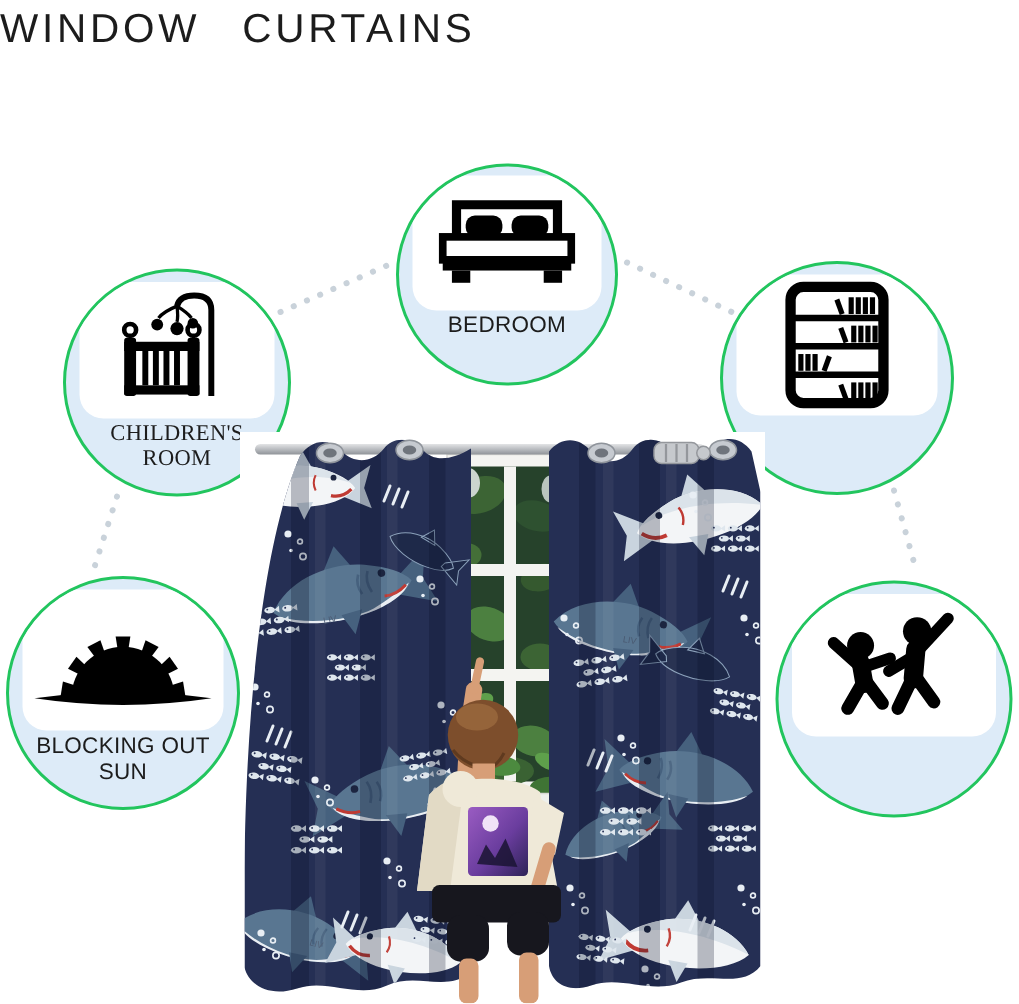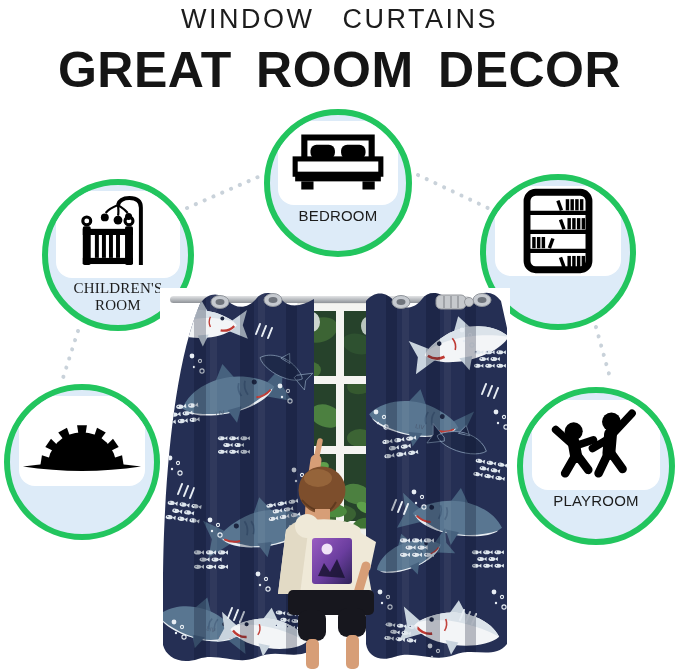--- a/index.html
+++ b/index.html
@@ -3,35 +3,35 @@
 <meta charset="utf-8">
 <style>
   html,body{margin:0;padding:0;}
   body{
     width:679px;height:669px;position:relative;overflow:hidden;
     background:#ffffff;
     font-family:"Liberation Sans", sans-serif;
     -webkit-font-smoothing:antialiased;
   }
   
-  .hdr{position:absolute;left:0;top:0;width:679px;text-align:center;z-index:3;}
+  .hdr{position:absolute;left:0;top:0;width:679px;z-index:3;}
   .hdr-sub{
     margin-top:4px;font-size:27px;font-weight:400;color:#1c1c1c;
     letter-spacing:2.5px;word-spacing:18px;
   }
   .hdr-title{
     margin-top:6px;font-size:50px;font-weight:700;color:#151515;
     letter-spacing:0.5px;word-spacing:10px;
   }
   
   #connectors{position:absolute;left:0;top:0;z-index:1;pointer-events:none;}
   
   .feature{
     position:absolute;border-radius:50%;overflow:hidden;
-    background:#ddebf8;border:6px solid #22c55e;box-sizing:border-box;z-index:2;
+    background:#ddebf8;border:2px solid #22c55e;box-sizing:border-box;z-index:2;
   }
   .icon-panel{
     position:absolute;left:6%;top:4.5%;width:88%;height:62%;
     background:#ffffff;border-radius:16px;
     display:flex;align-items:center;justify-content:center;
   }
   .feature-label{
     position:absolute;top:67.5%;left:6%;width:88%;text-align:center;
     font-size:15px;line-height:1.15;color:#1c1c1c;letter-spacing:.2px;font-weight:400;
   }
@@ -42,21 +42,20 @@
   .f-playroom {left:517px;top:387px;width:158px;height:158px;}
   
   .photo{position:absolute;left:160px;top:288px;width:350px;height:381px;z-index:4;background:#ffffff;}
   .photo svg{display:block;}
 </style>
 </head>
 <body>
 
 <div class="hdr">
   <div class="hdr-sub">WINDOW CURTAINS</div>
-  <div class="hdr-title">GREAT ROOM DECOR</div>
 </div>
 
 <svg id="connectors" width="679" height="669" viewBox="0 0 679 669">
   <g stroke="#c9d2da" stroke-width="4" stroke-linecap="round" stroke-dasharray="0.1 9.5" fill="none">
     <line x1="187" y1="208" x2="258" y2="177"></line>
     <line x1="418" y1="175" x2="490" y2="209"></line>
     <line x1="78" y1="331" x2="63" y2="378"></line>
     <line x1="596" y1="327" x2="611" y2="381"></line>
   </g>
 </svg>
@@ -144,20 +143,21 @@
         <path d="M-5,-42 L5,-42 L2.5,-26 L-2.5,-26 Z" transform="translate(62,62)"></path>
         <path d="M-5,-42 L5,-42 L2.5,-26 L-2.5,-26 Z" transform="translate(62,62) rotate(-28)"></path>
         <path d="M-5,-42 L5,-42 L2.5,-26 L-2.5,-26 Z" transform="translate(62,62) rotate(28)"></path>
         <path d="M-5,-42 L5,-42 L2.5,-26 L-2.5,-26 Z" transform="translate(62,62) rotate(-55)"></path>
         <path d="M-5,-42 L5,-42 L2.5,-26 L-2.5,-26 Z" transform="translate(62,62) rotate(55)"></path>
         <path d="M-5,-42 L5,-42 L2.5,-26 L-2.5,-26 Z" transform="translate(62,62) rotate(-81)"></path>
         <path d="M-5,-42 L5,-42 L2.5,-26 L-2.5,-26 Z" transform="translate(62,62) rotate(81)"></path>
       </g>
     </svg>
   </div>
+  <div class="feature-label">BLOCKING OUT SUN</div>
 </div>
 
 <div class="feature f-playroom">
   <div class="icon-panel">
     <svg width="96" height="80" viewBox="0 0 112 92">
       <g fill="#000">
         <circle cx="30" cy="30" r="10.5"></circle>
         <circle cx="74" cy="19" r="11"></circle>
       </g>
       <g stroke="#000" fill="none" stroke-linecap="round">
@@ -167,21 +167,20 @@
         <path d="M31,60 L20,79" stroke-width="10"></path>
         <path d="M35,59 L47,75" stroke-width="10"></path>
         <path d="M73,33 L71,56" stroke-width="15"></path>
         <path d="M73,36 L98,9" stroke-width="9"></path>
         <path d="M72,38 L52,50" stroke-width="9"></path>
         <path d="M70,56 L59,79" stroke-width="10"></path>
         <path d="M74,56 L87,74" stroke-width="10"></path>
       </g>
     </svg>
   </div>
-  <div class="feature-label">PLAYROOM</div>
 </div>
 
 <div class="photo">
 <svg width="350" height="381" viewBox="0 0 350 381">
   <defs>
     <linearGradient id="rodGrad" x1="0" y1="0" x2="0" y2="1">
       <stop offset="0" stop-color="#e3e4e6"></stop>
           <stop offset="0.5" stop-color="#b9bcc0"></stop>
           <stop offset="1" stop-color="#8f9398"></stop>
     </linearGradient>

